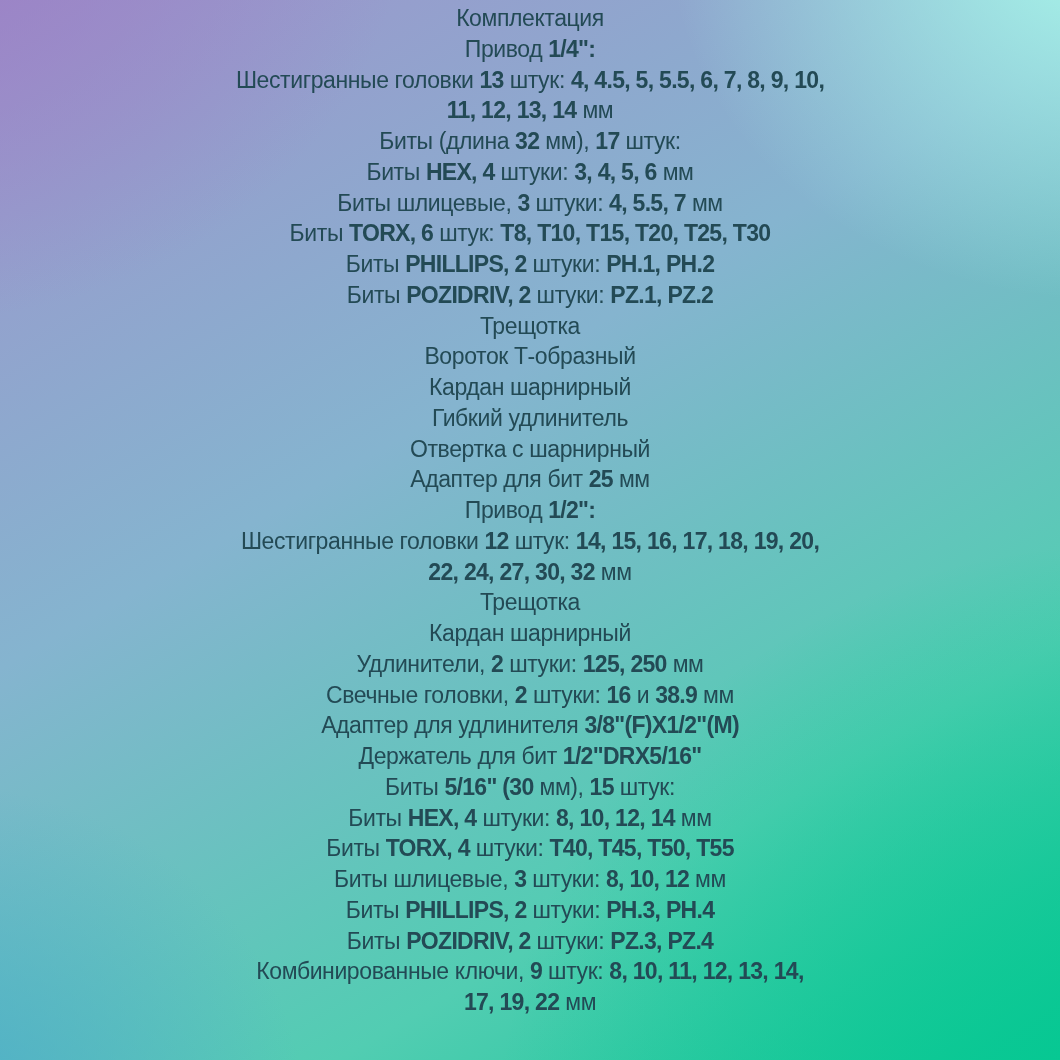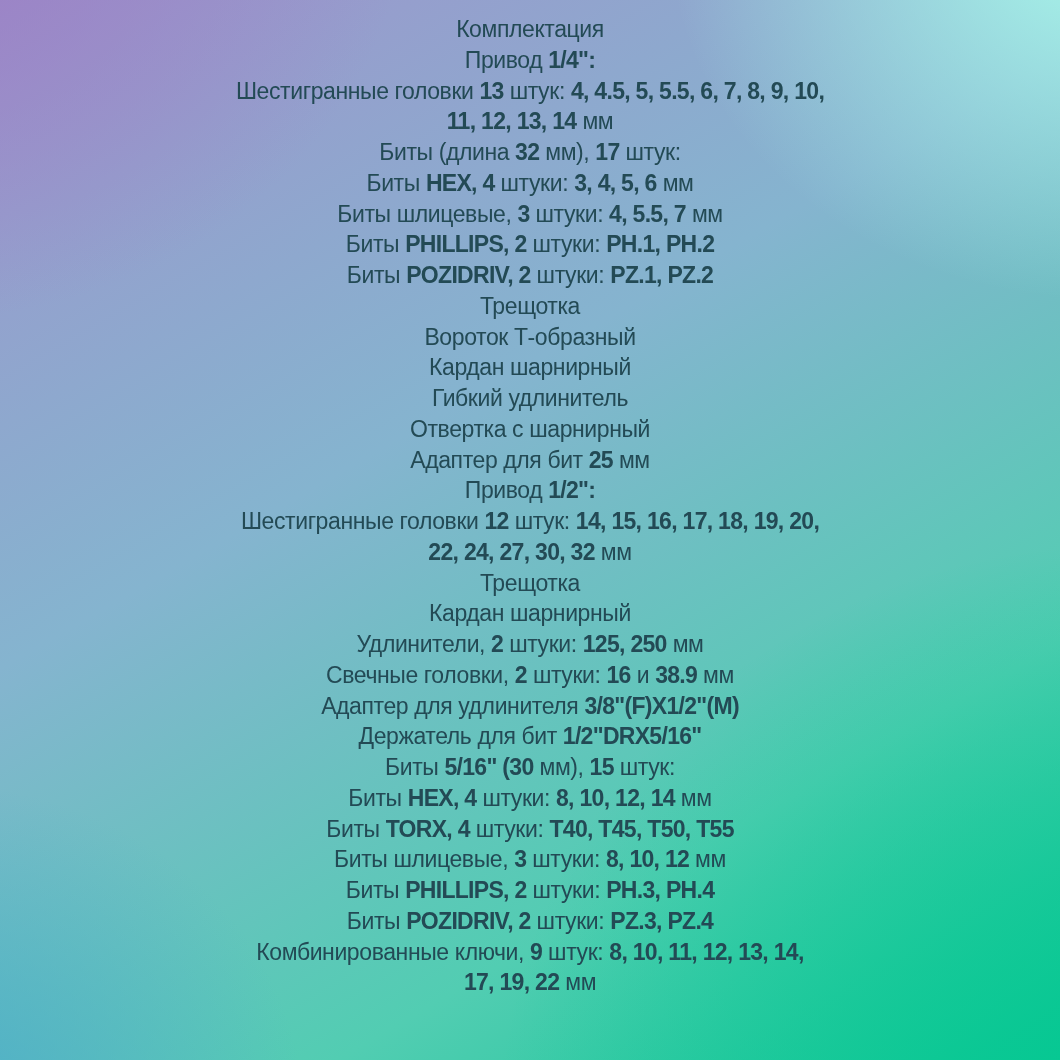--- a/index.html
+++ b/index.html
@@ -20,21 +20,21 @@
     background:
       radial-gradient(75% 65% at -8% -10%, rgba(154,126,196,0.95) 0%, rgba(154,126,196,0) 62%),
       radial-gradient(62% 52% at 104% -6%, rgba(171,252,236,0.95) 0%, rgba(171,252,236,0) 66%),
       radial-gradient(56% 50% at -6% 105%, rgba(77,172,201,0.92) 0%, rgba(77,172,201,0) 62%),
       radial-gradient(82% 76% at 106% 106%, rgba(4,200,146,0.96) 0%, rgba(4,200,146,0) 72%),
       linear-gradient(150deg, #9e93cc 0%, #85b4cf 40%, #52cdb2 75%, #13c796 100%);
   }
   .spec {
     position: absolute;
     left: 0;
-    top: 14px;
+    top: 3px;
     width: 1060px;
     text-align: center;
     color: var(--text-color, #234a55);
     font-size: 23px;
     line-height: 30.75px;
     letter-spacing: -0.4px;
   }
   .line {
     white-space: nowrap;
   }
@@ -54,20 +54,21 @@
 
 <div class="spec">
   <div class="line">Комплектация</div>
   <div>
       <div class="line"><span class="seg">Привод </span><span class="seg num">1/4":</span></div>
       <div class="line"><span class="seg">Шестигранные головки </span><span class="seg num">13</span><span class="seg"> штук: </span><span class="seg num">4, 4.5, 5, 5.5, 6, 7, 8, 9, 10,</span></div>
       <div class="line"><span class="seg num">11, 12, 13, 14</span><span class="seg"> мм</span></div>
       <div class="line"><span class="seg">Биты (длина </span><span class="seg num">32</span><span class="seg"> мм), </span><span class="seg num">17</span><span class="seg"> штук:</span></div>
       <div class="line"><span class="seg">Биты </span><span class="seg num">HEX, 4</span><span class="seg"> штуки: </span><span class="seg num">3, 4, 5, 6</span><span class="seg"> мм</span></div>
       <div class="line"><span class="seg">Биты шлицевые, </span><span class="seg num">3</span><span class="seg"> штуки: </span><span class="seg num">4, 5.5, 7</span><span class="seg"> мм</span></div>
+      <div class="line"><span class="seg">Биты </span><span class="seg num">TORX, 6</span><span class="seg"> штук: </span><span class="seg num">T8, T10, T15, T20, T25, T30</span></div>
       <div class="line"><span class="seg">Биты </span><span class="seg num">PHILLIPS, 2</span><span class="seg"> штуки: </span><span class="seg num">PH.1, PH.2</span></div>
       <div class="line"><span class="seg">Биты </span><span class="seg num">POZIDRIV, 2</span><span class="seg"> штуки: </span><span class="seg num">PZ.1, PZ.2</span></div>
       <div class="line"><span class="seg">Трещотка</span></div>
       <div class="line"><span class="seg">Вороток Т-образный</span></div>
       <div class="line"><span class="seg">Кардан шарнирный</span></div>
       <div class="line"><span class="seg">Гибкий удлинитель</span></div>
       <div class="line"><span class="seg">Отвертка с шарнирный</span></div>
       <div class="line"><span class="seg">Адаптер для бит </span><span class="seg num">25</span><span class="seg"> мм</span></div>
       <div class="line"><span class="seg">Привод </span><span class="seg num">1/2":</span></div>
       <div class="line"><span class="seg">Шестигранные головки </span><span class="seg num">12</span><span class="seg"> штук: </span><span class="seg num">14, 15, 16, 17, 18, 19, 20,</span></div>

